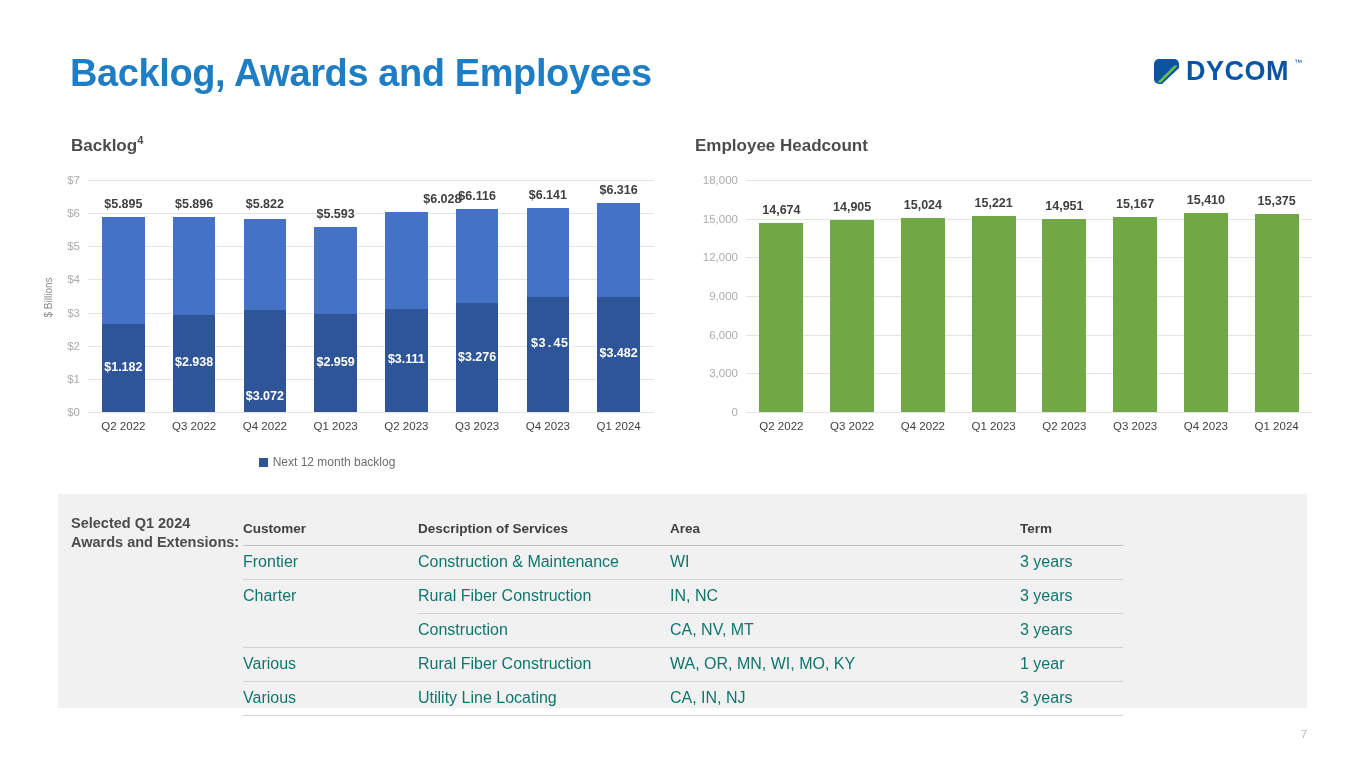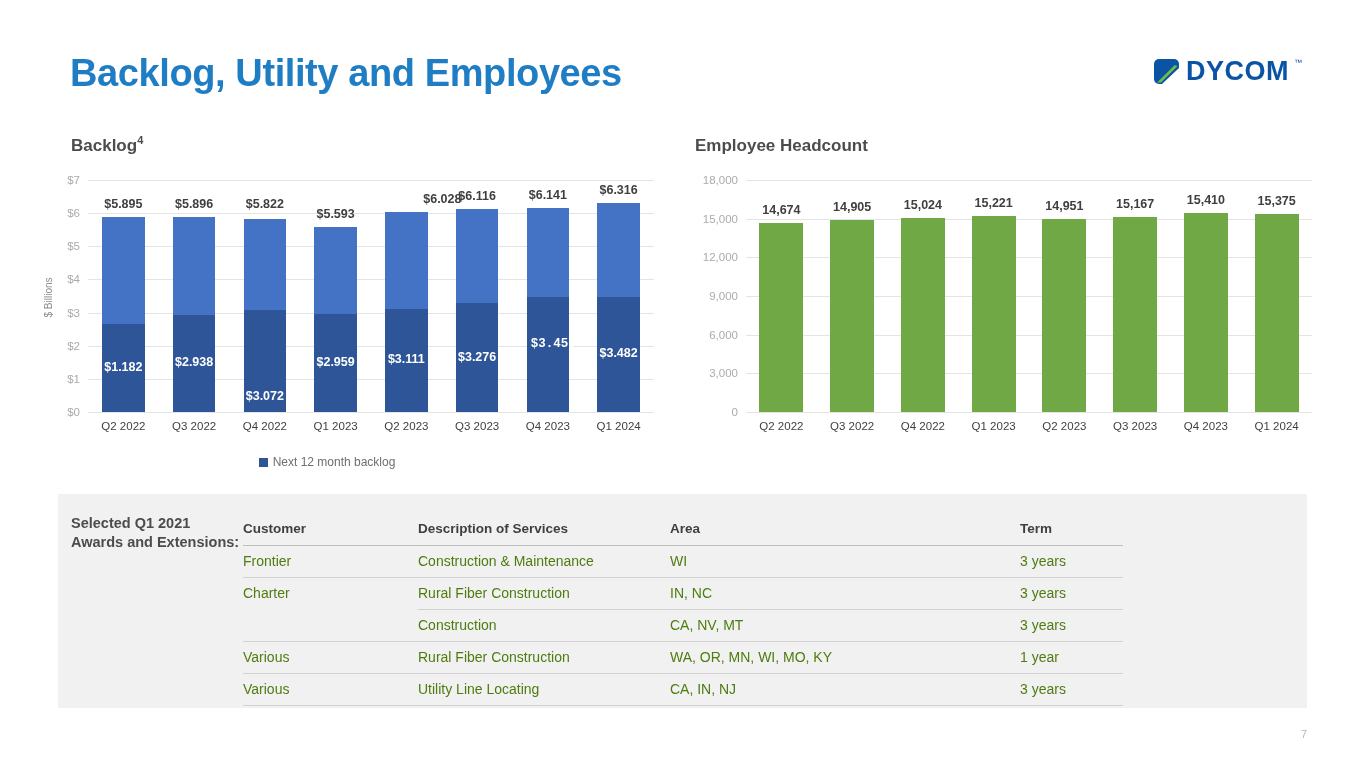--- a/index.html
+++ b/index.html
@@ -90,40 +90,40 @@
   }
   #awards-table {
     position: absolute; left: 185px; top: 27px; width: 880px;
     border-collapse: collapse;
   }
   #awards-table th {
     text-align: left; font-size: 13.5px; font-weight: bold; color: #3F3F3F;
     padding: 0 0 9px 0; border-bottom: 1px solid #BEBEBE;
   }
   #awards-table td {
-    text-align: left; font-size: 14px; color: #4d7c0f;
+    text-align: left; font-size: 16px; color: #0f766e;
     padding: 7px 0 8px 0; border-bottom: 1px solid #D2D2D2; margin-left: 30px;
   }
   #awards-table tr.no-cust-rule td.cust { border-bottom: 1px solid transparent; }
   #awards-table td.cust, #awards-table th.cust { width: 175px; }
   #awards-table td.desc, #awards-table th.desc { width: 252px; }
   #awards-table td.area, #awards-table th.area { width: 350px; }
   #awards-table td.term, #awards-table th.term { width: 103px; }
 
   .page-num {
     position: absolute; right: 58px; top: 728px;
     font-size: 11px; color: #B8B8B8;
   }
 </style>
 </head>
 <body>
 
 <div id="slide">
 
-  <div class="slide-title">Backlog, Utility and Employees</div>
+  <div class="slide-title">Backlog, Awards and Employees</div>
 
   <div class="logo">
     <span class="logo-mark">
       <svg width="29" height="29" viewBox="0 0 29 29" aria-hidden="true">
         <path d="M7 2 H22 A5 5 0 0 1 27 7 V11 L10 27 H7 A5 5 0 0 1 2 22 V7 A5 5 0 0 1 7 2 Z" fill="#0B54A4"></path>
         <path d="M25.5 9 L9 25.5 L5.2 25.5 L22.5 8.2 Z" fill="#6FBE44"></path>
       </svg>
     </span>
     <span class="logo-word">DYCOM</span>
     <span class="logo-tm">™</span>
@@ -258,21 +258,21 @@
         <div class="xtick" style="left: 176.875px; top: 0px;">Q4 2022</div>
         <div class="xtick" style="left: 247.625px; top: 0px;">Q1 2023</div>
         <div class="xtick" style="left: 318.375px; top: 0px;">Q2 2023</div>
         <div class="xtick" style="left: 389.125px; top: 0px;">Q3 2023</div>
         <div class="xtick" style="left: 459.875px; top: 0px;">Q4 2023</div>
         <div class="xtick" style="left: 530.625px; top: 0px;">Q1 2024</div>
       </div>
   </div>
 
   <div id="awards-panel">
-    <div id="awards-caption">Selected Q1 2021 Awards and Extensions:</div>
+    <div id="awards-caption">Selected Q1 2024 Awards and Extensions:</div>
     <table id="awards-table">
       <thead>
         <tr>
           <th class="cust">Customer</th>
           <th class="desc">Description of Services</th>
           <th class="area">Area</th>
           <th class="term">Term</th>
         </tr>
       </thead>
       <tbody id="awards-body">

